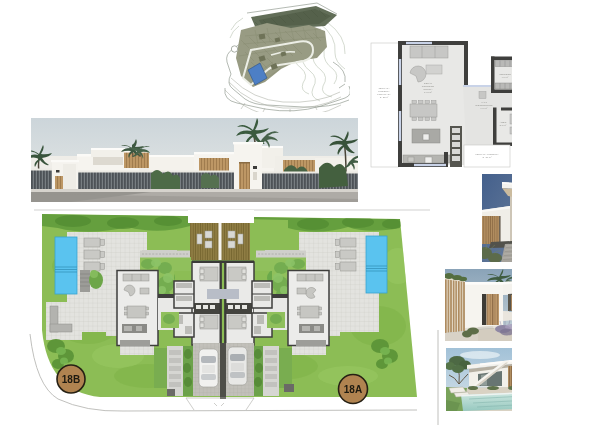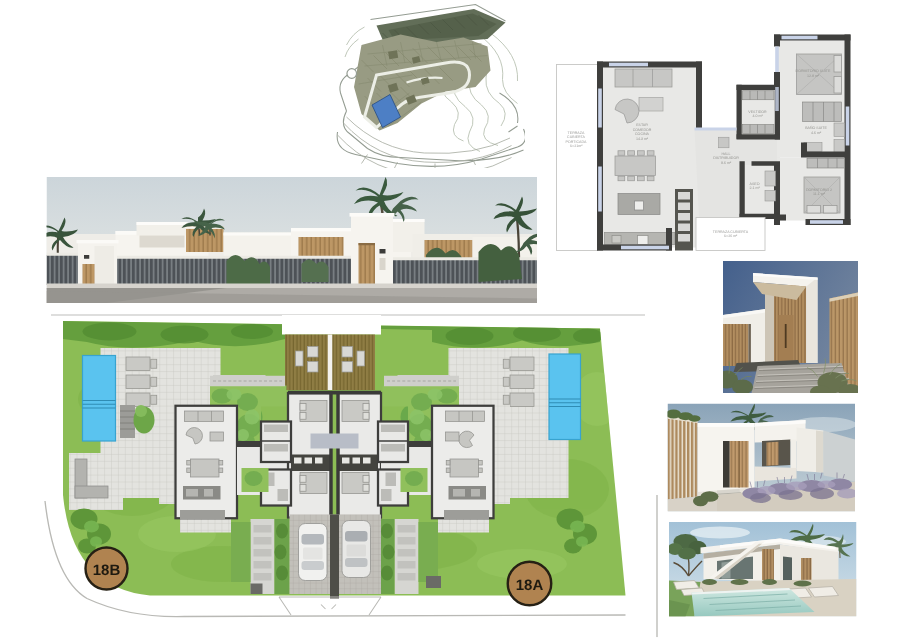--- a/index.html
+++ b/index.html
@@ -1,16 +1,16 @@
 <!DOCTYPE html>
 <html><head>
 <meta charset="utf-8">
 <style>
 html,body{margin:0;padding:0;background:#ffffff;font-family:"Liberation Sans",sans-serif;}
-#page{position:relative;width:600px;height:425px;overflow:hidden;background:#fff;}
+#page{position:relative;width:512px;height:425px;overflow:hidden;background:#fff;}
 .abs{position:absolute;}
 </style>
 </head>
 <body>
 <div id="page">
 
 <svg class="abs" style="left:215px;top:0px" width="135" height="112" viewBox="0 0 135 112">
 
   <g fill="none" stroke="#b9c2b2" stroke-width="0.6">
     <path d="M80,28 q12,10 8,24 q-3,12 7,19 q9,7 3,17 q-4,9 7,13"></path>

